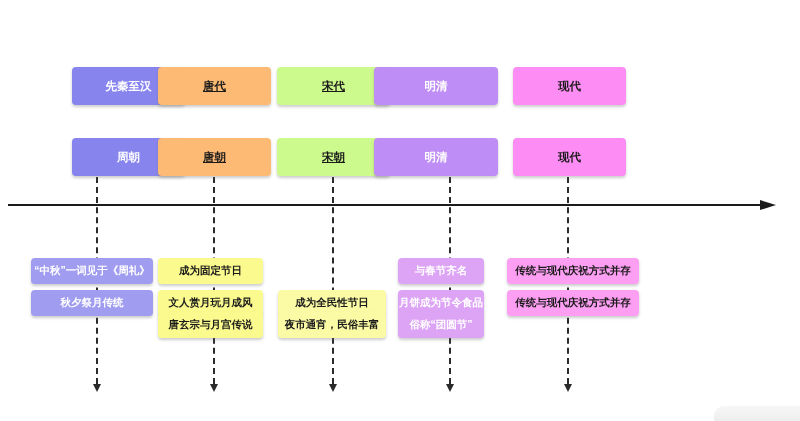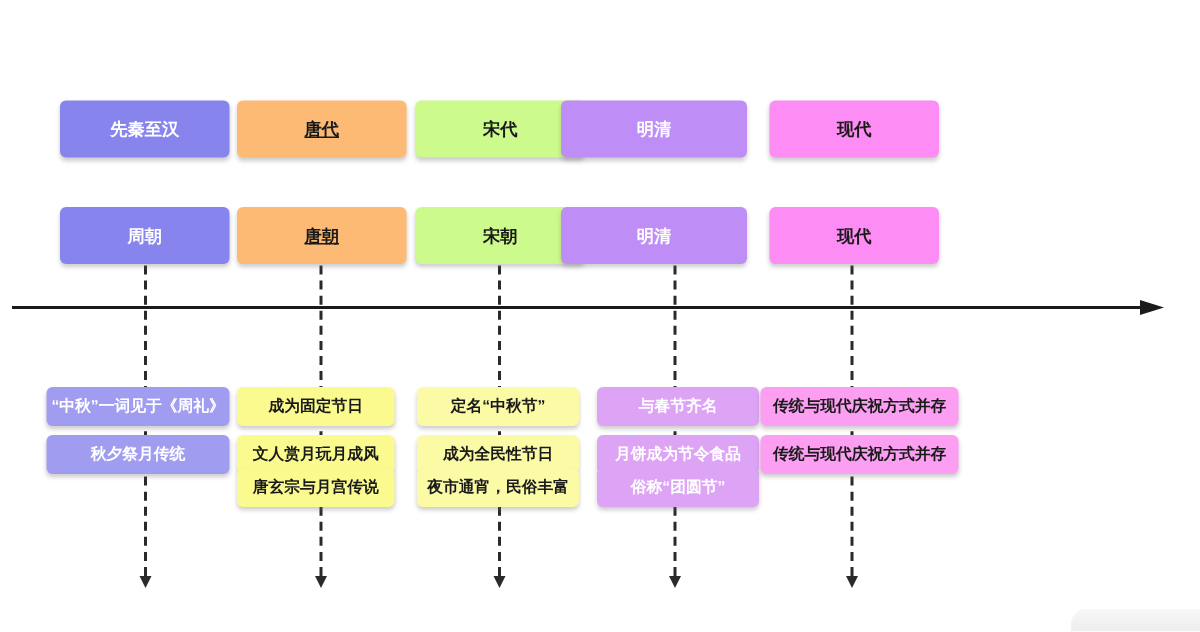--- a/index.html
+++ b/index.html
@@ -19,28 +19,28 @@
   }
   .era{height:38px;font-size:11.5px;font-weight:700;}
   .row1{top:67px;}
   .row2{top:138px;}
   .event{height:26px;font-size:10.5px;font-weight:700;}
   .rowA{top:258px;} .rowB{top:290px;} .rowC{top:312px;}
   
   .c1.era{left:40px;width:113px;}  .c1.event{left:31px;width:122px;}
   .c2.era{left:158px;width:113px;} .c2.event{left:158px;width:105px;}
   .c3.era{left:277px;width:113px;} .c3.event{left:278px;width:108px;}
-  .c4.era{left:374px;width:124px;} .c4.event{left:398px;width:108px;}
+  .c4.era{left:374px;width:124px;} .c4.event{left:398px;width:86px;}
   .c5.era{left:513px;width:113px;} .c5.event{left:507px;width:132px;}
   
-  .c1.era{background:#8784EE;color:#ffffff;}
+  .c1.era{background:#8784EE;color:#ffffff;margin-left:32px;}
   .c1.event{background:#A09DF1;color:#ffffff;}
   .c2.era{background:#fdba74;color:#1a1a1a;text-decoration:underline;}
   .c2.event{background:#FAFA8E;color:#1a1a1a;}
-  .c3.era{background:#CDFA8C;color:#1a1a1a;}
+  .c3.era{background:#CDFA8C;color:#1a1a1a;text-decoration:underline;}
   .c3.event{background:#FBFBA6;color:#1a1a1a;}
   .c4.era{background:#BE8DF5;color:#ffffff;}
   .c4.event{background:#DDA4F5;color:#ffffff;}
   .c5.era{background:#FD8CF5;color:#1a1a1a;}
   .c5.event{background:#FC9FF2;color:#1a1a1a;}
   
   .vline{
     position:absolute;top:177px;height:207px;width:0;
     border-left:2px dashed #2a2a2a;z-index:1;
   }
@@ -100,21 +100,20 @@
   <div class="box era row2 c4">明清</div>
   <div class="box era row2 c5">现代</div>
 
   <div class="box event rowA c1">“中秋”一词见于《周礼》</div>
   <div class="box event rowB c1">秋夕祭月传统</div>
 
   <div class="box event rowA c2">成为固定节日</div>
   <div class="box event rowB c2">文人赏月玩月成风</div>
   <div class="box event rowC c2">唐玄宗与月宫传说</div>
 
-  <div class="box event rowA c3">定名“中秋节”</div>
   <div class="box event rowB c3">成为全民性节日</div>
   <div class="box event rowC c3">夜市通宵，民俗丰富</div>
 
   <div class="box event rowA c4">与春节齐名</div>
   <div class="box event rowB c4">月饼成为节令食品</div>
   <div class="box event rowC c4">俗称“团圆节”</div>
 
   <div class="box event rowA c5">传统与现代庆祝方式并存</div>
   <div class="box event rowB c5">传统与现代庆祝方式并存</div>
 

